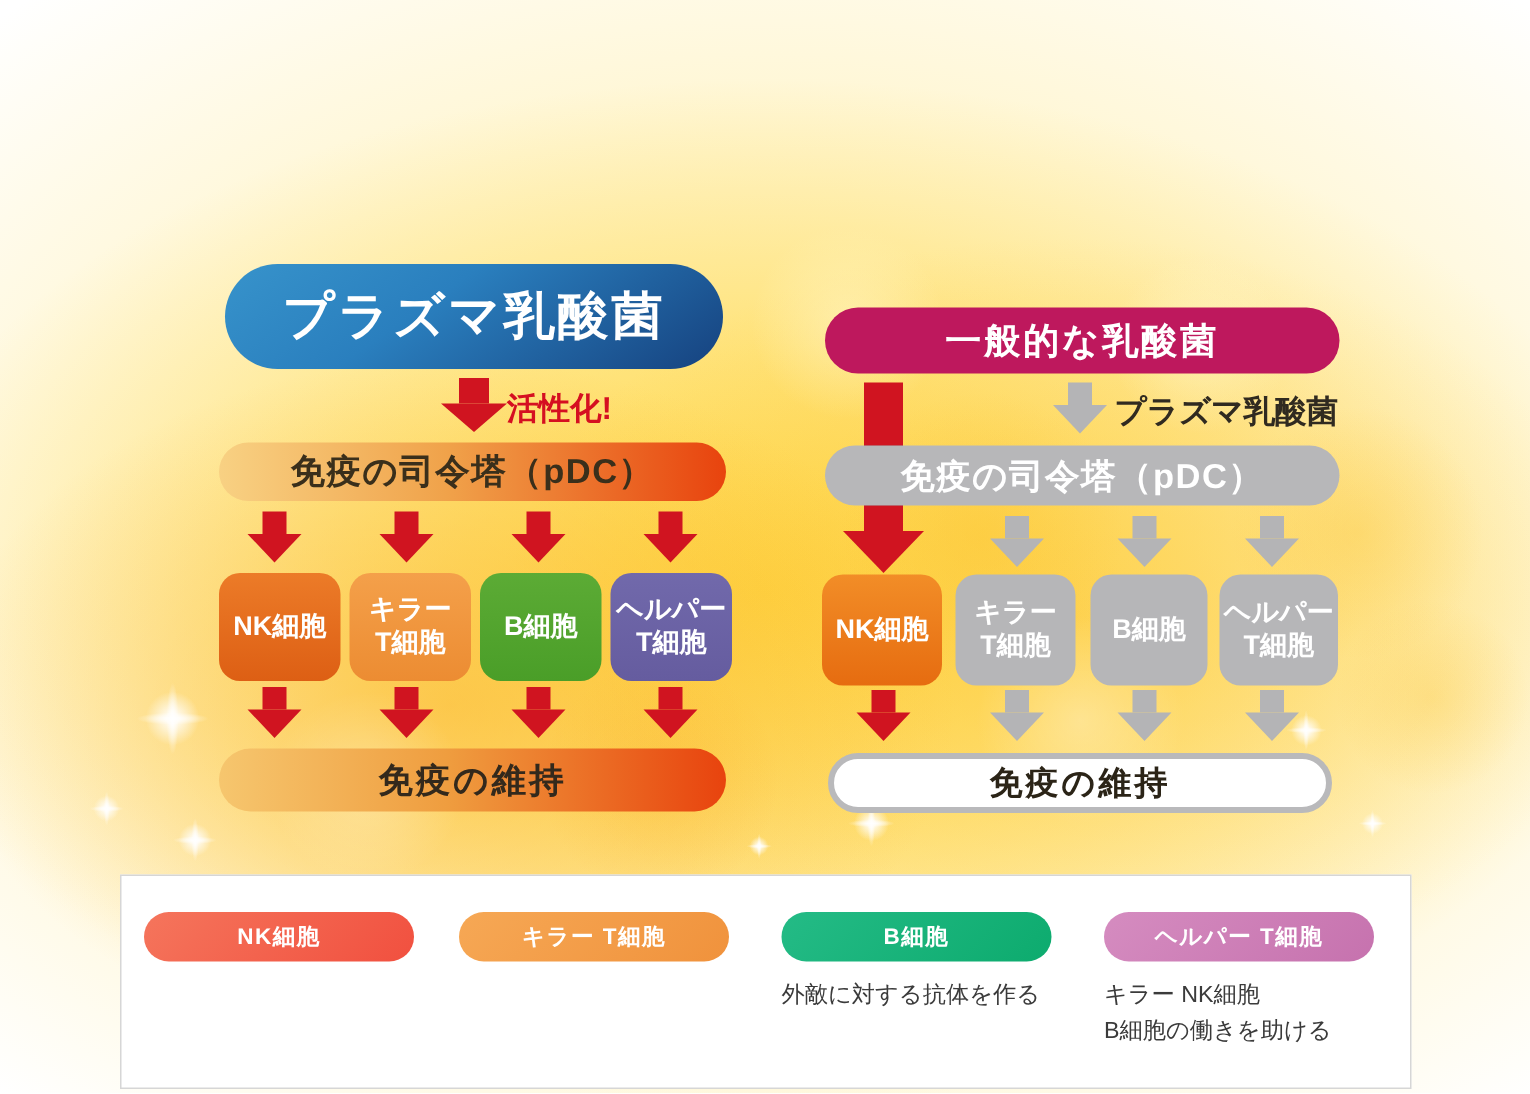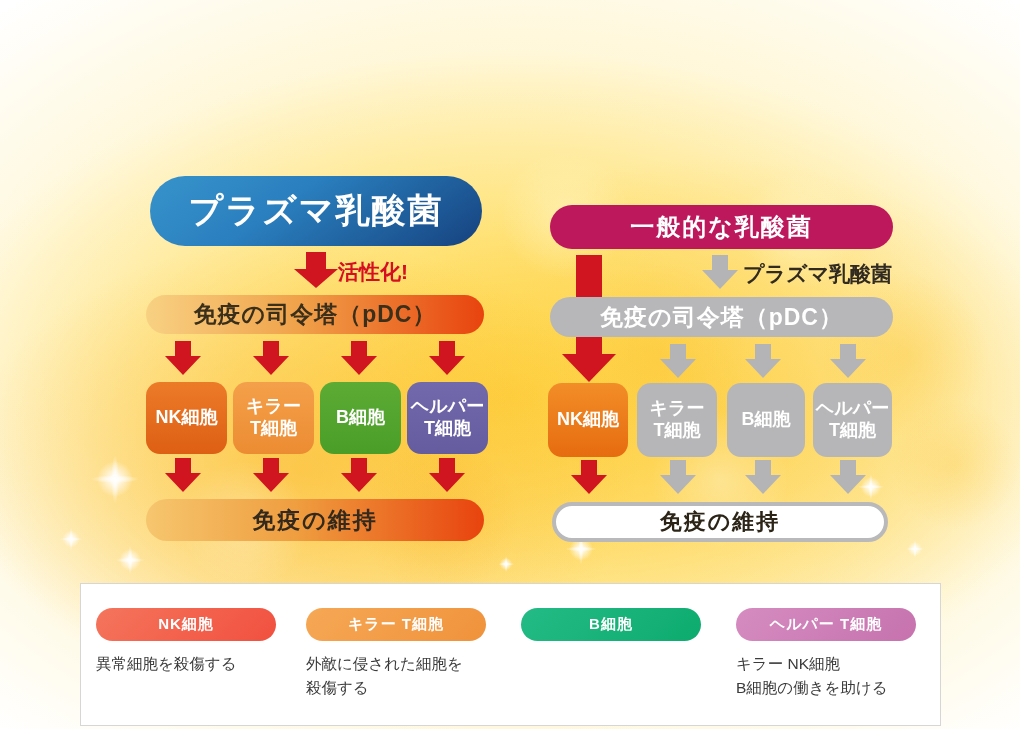--- a/index.html
+++ b/index.html
@@ -219,29 +219,27 @@
   <div class="arr gray arr-sm" style="left:830px;top:460px;">
       <div class="shaft"></div>
       <div class="head"></div>
     </div>
 
   <div class="pill res-white">免疫の維持</div>
 
   <div class="legend">
     <div class="legend-item" style="left:15px;">
       <div class="legend-pill lp-nk">NK細胞</div>
-      <div class="legend-desc">異常細胞を殺傷する</div>
     </div>
     <div class="legend-item" style="left:225px;">
       <div class="legend-pill lp-kt">キラー T細胞</div>
-      <div class="legend-desc">外敵に侵された細胞を
-殺傷する</div>
     </div>
     <div class="legend-item" style="left:440px;">
       <div class="legend-pill lp-b">B細胞</div>
+      <div class="legend-desc">外敵に対する抗体を作る</div>
     </div>
     <div class="legend-item" style="left:655px;">
       <div class="legend-pill lp-ht">ヘルパー T細胞</div>
       <div class="legend-desc">キラー NK細胞
 B細胞の働きを助ける</div>
     </div>
   </div>
 </div>
 
 </body></html>

